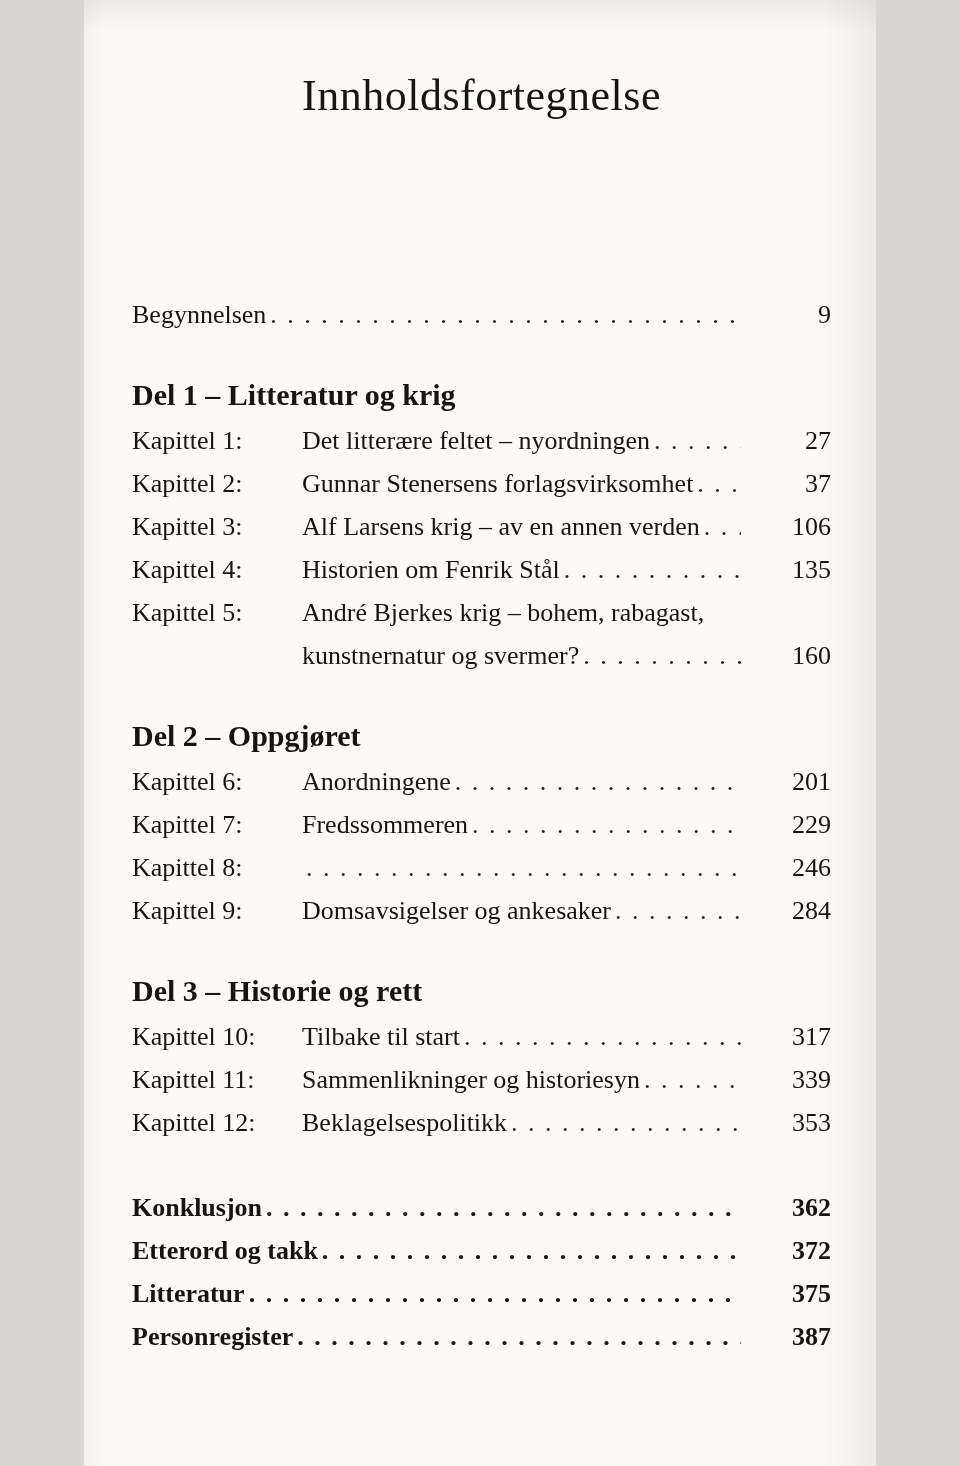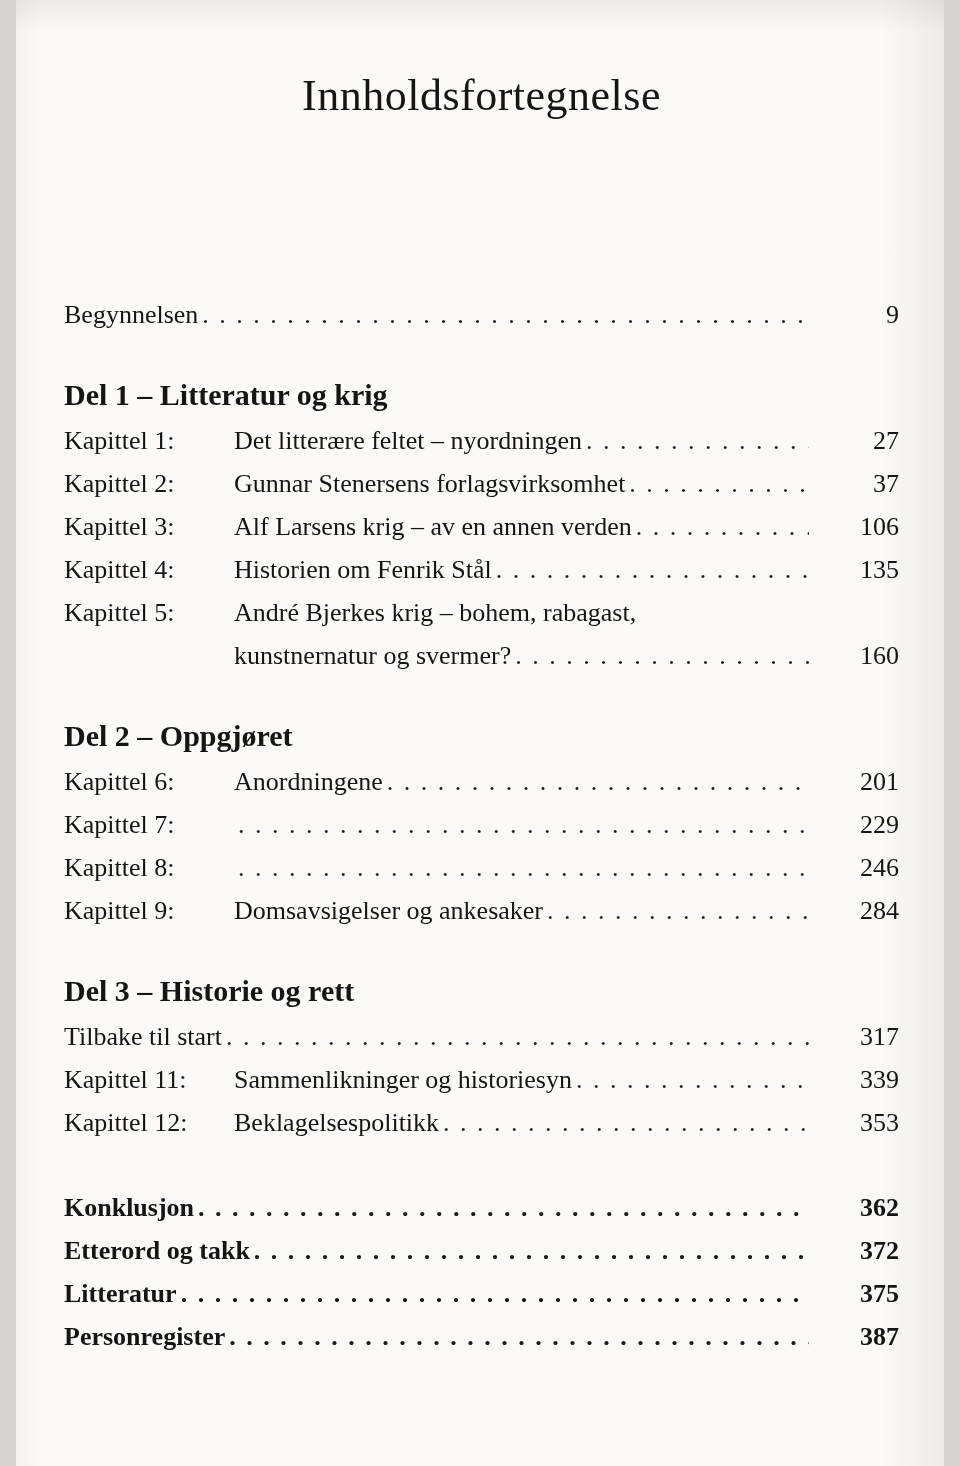--- a/index.html
+++ b/index.html
@@ -2,21 +2,21 @@
 <html><head>
 <meta charset="utf-8">
 <style>
   html, body {
     margin: 0;
     padding: 0;
     background: #d8d6d2;
   }
   .page {
     position: relative;
-    width: 928px;
+    width: 792px;
     height: 1466px;
     margin: 0 auto;
     box-sizing: border-box;
     padding: 52px 45px 40px 48px;
     color: #161514;
     font-family: "Liberation Serif", "DejaVu Serif", serif;
     background:
       linear-gradient(180deg, rgba(0,0,0,0.06) 0%, rgba(0,0,0,0.0) 2.2%),
       linear-gradient(90deg, rgba(0,0,0,0.03) 0%, rgba(0,0,0,0) 3%, rgba(0,0,0,0) 93%, rgba(0,0,0,0.06) 100%),
       #fbfaf6;
@@ -140,20 +140,21 @@
 
       <div class="row">
         <span class="prefix">Kapittel 6:</span>
         <span class="entry-title">Anordningene</span>
         <span class="leader"></span>
         <span class="pagenum">201</span>
       </div>
 
       <div class="row">
         <span class="prefix">Kapittel 7:</span>
+        <span class="entry-title">Fredssommeren</span>
         <span class="leader"></span>
         <span class="pagenum">229</span>
       </div>
 
       <div class="row">
         <span class="prefix">Kapittel 8:</span>
         <span class="leader"></span>
         <span class="pagenum">246</span>
       </div>
 
@@ -162,20 +163,21 @@
         <span class="entry-title">Domsavsigelser og ankesaker</span>
         <span class="leader"></span>
         <span class="pagenum">284</span>
       </div>
     </div>
 
     <div class="section">
       <h2 class="section-heading">Del 3 – Historie og rett</h2>
 
       <div class="row">
+        <span class="prefix">Kapittel 10:</span>
         <span class="entry-title">Tilbake til start</span>
         <span class="leader"></span>
         <span class="pagenum">317</span>
       </div>
 
       <div class="row">
         <span class="prefix">Kapittel 11:</span>
         <span class="entry-title">Sammenlikninger og historiesyn</span>
         <span class="leader"></span>
         <span class="pagenum">339</span>

